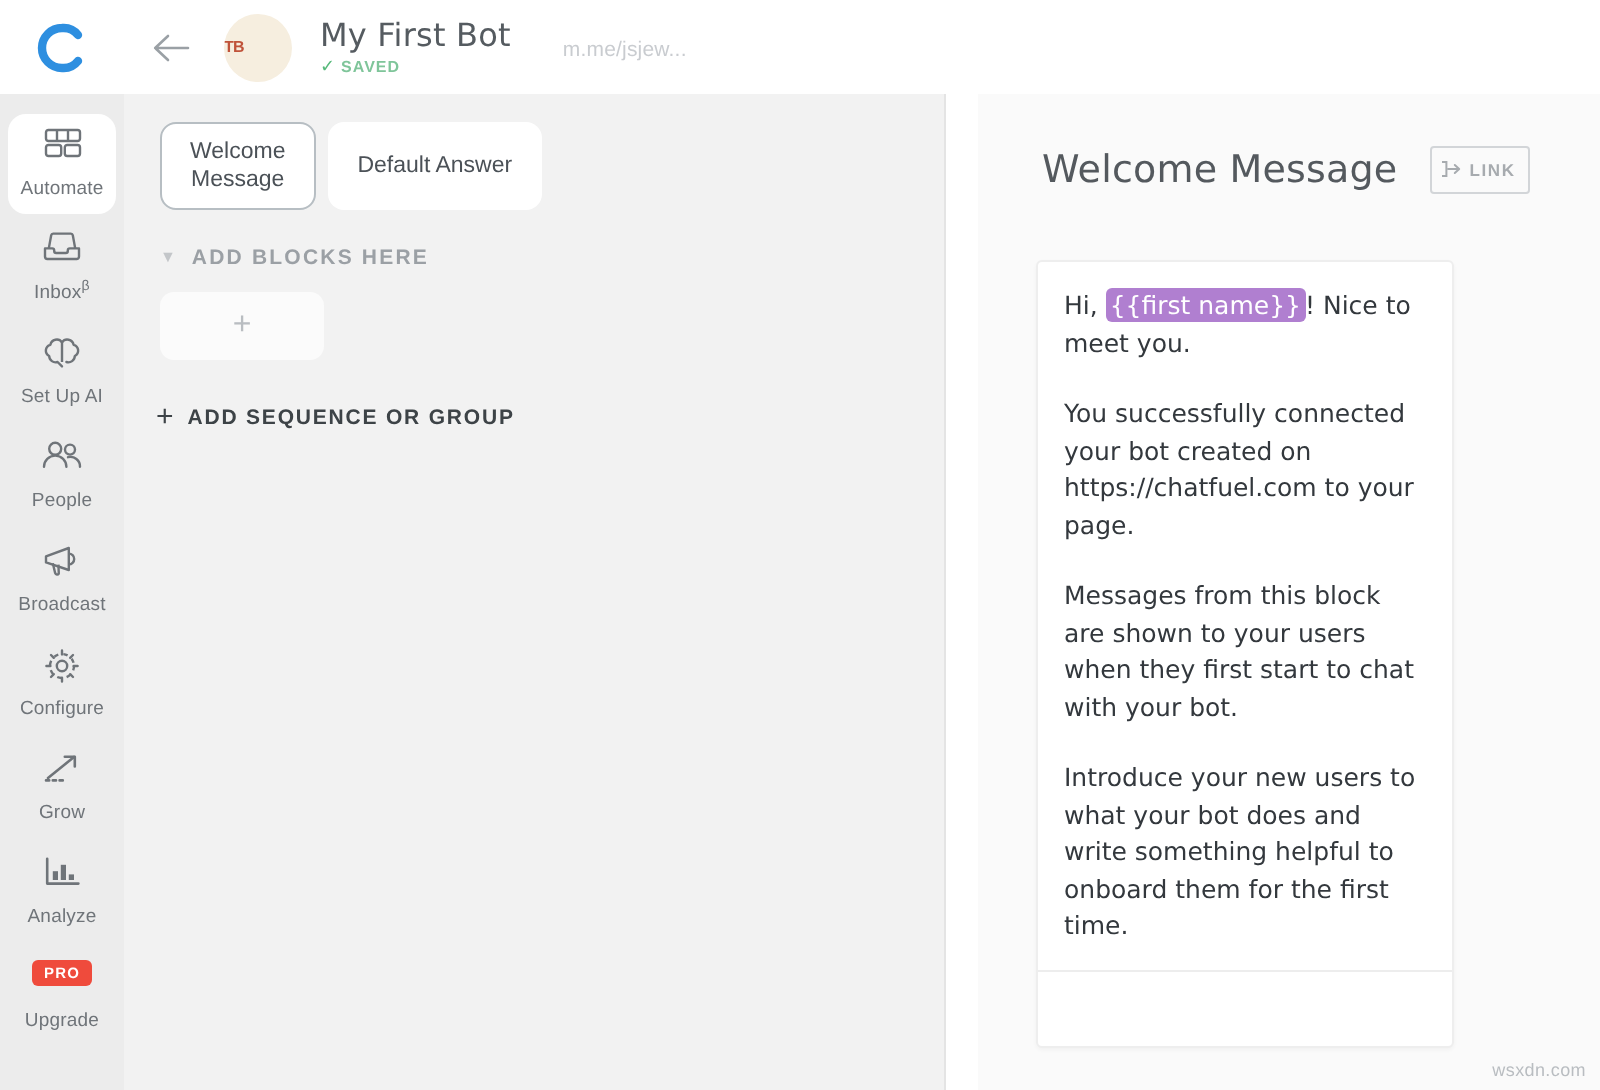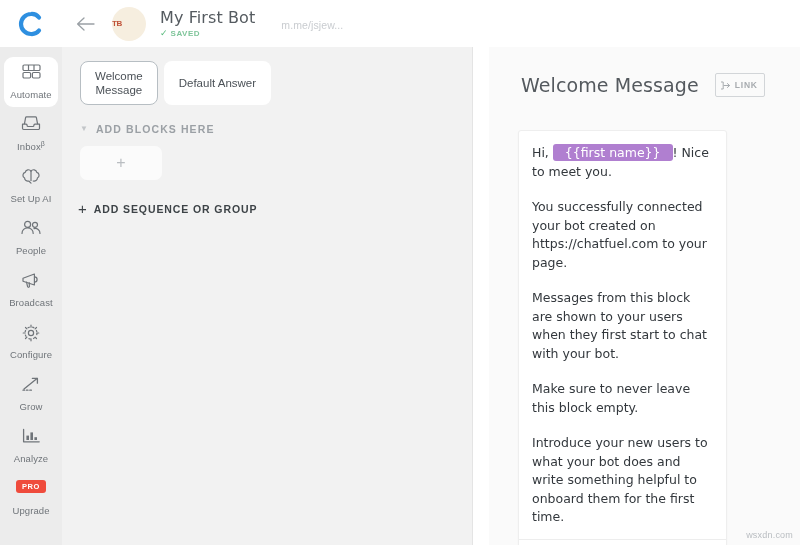--- a/index.html
+++ b/index.html
@@ -135,21 +135,21 @@
     box-shadow: 0 1px 2px rgba(0,0,0,.04);
   }
   .msg-body { padding: 13px 13px 12px 13px; }
   .msg-p {
     font-size: 12.5px; line-height: 18.5px; color: #33383d;
     font-family: "DejaVu Sans", sans-serif; margin-bottom: 17px;
   }
   .msg-p:last-child { margin-bottom: 0; }
   .token {
     background: #b07fd0; color: #ffffff; border-radius: 3px;
-    padding: 1px 12px; white-space: nowrap;
+    padding: 1px 2px; white-space: nowrap;
   }
   .card-divider { height: 1px; background: #ededed; }
   .add-button-row {
     display: flex; align-items: center; justify-content: center; gap: 7px;
     height: 37px; cursor: pointer;
   }
 
   .watermark {
     position: absolute; right: 7px; bottom: 5px;
     font-size: 9px; color: #b9bdc1; letter-spacing: .2px;
@@ -333,21 +333,20 @@
       </div>
     </div>
 
     <div class="msg-card">
       <div class="msg-body">
         <div class="msg-p">
           <span>Hi, </span><span class="token">{{first name}}</span><span>! Nice to meet you.</span>
         </div>
         <div class="msg-p">You successfully connected your bot created on https://chatfuel.com to your page.</div>
         <div class="msg-p">Messages from this block are shown to your users when they first start to chat with your bot.</div>
-        <div class="msg-p">Make sure to never leave this block empty.</div>
         <div class="msg-p">Introduce your new users to what your bot does and write something helpful to onboard them for the first time.</div>
       </div>
       <div class="card-divider"></div>
       <div class="add-button-row">
         
         
       </div>
     </div>
   </div>
 

